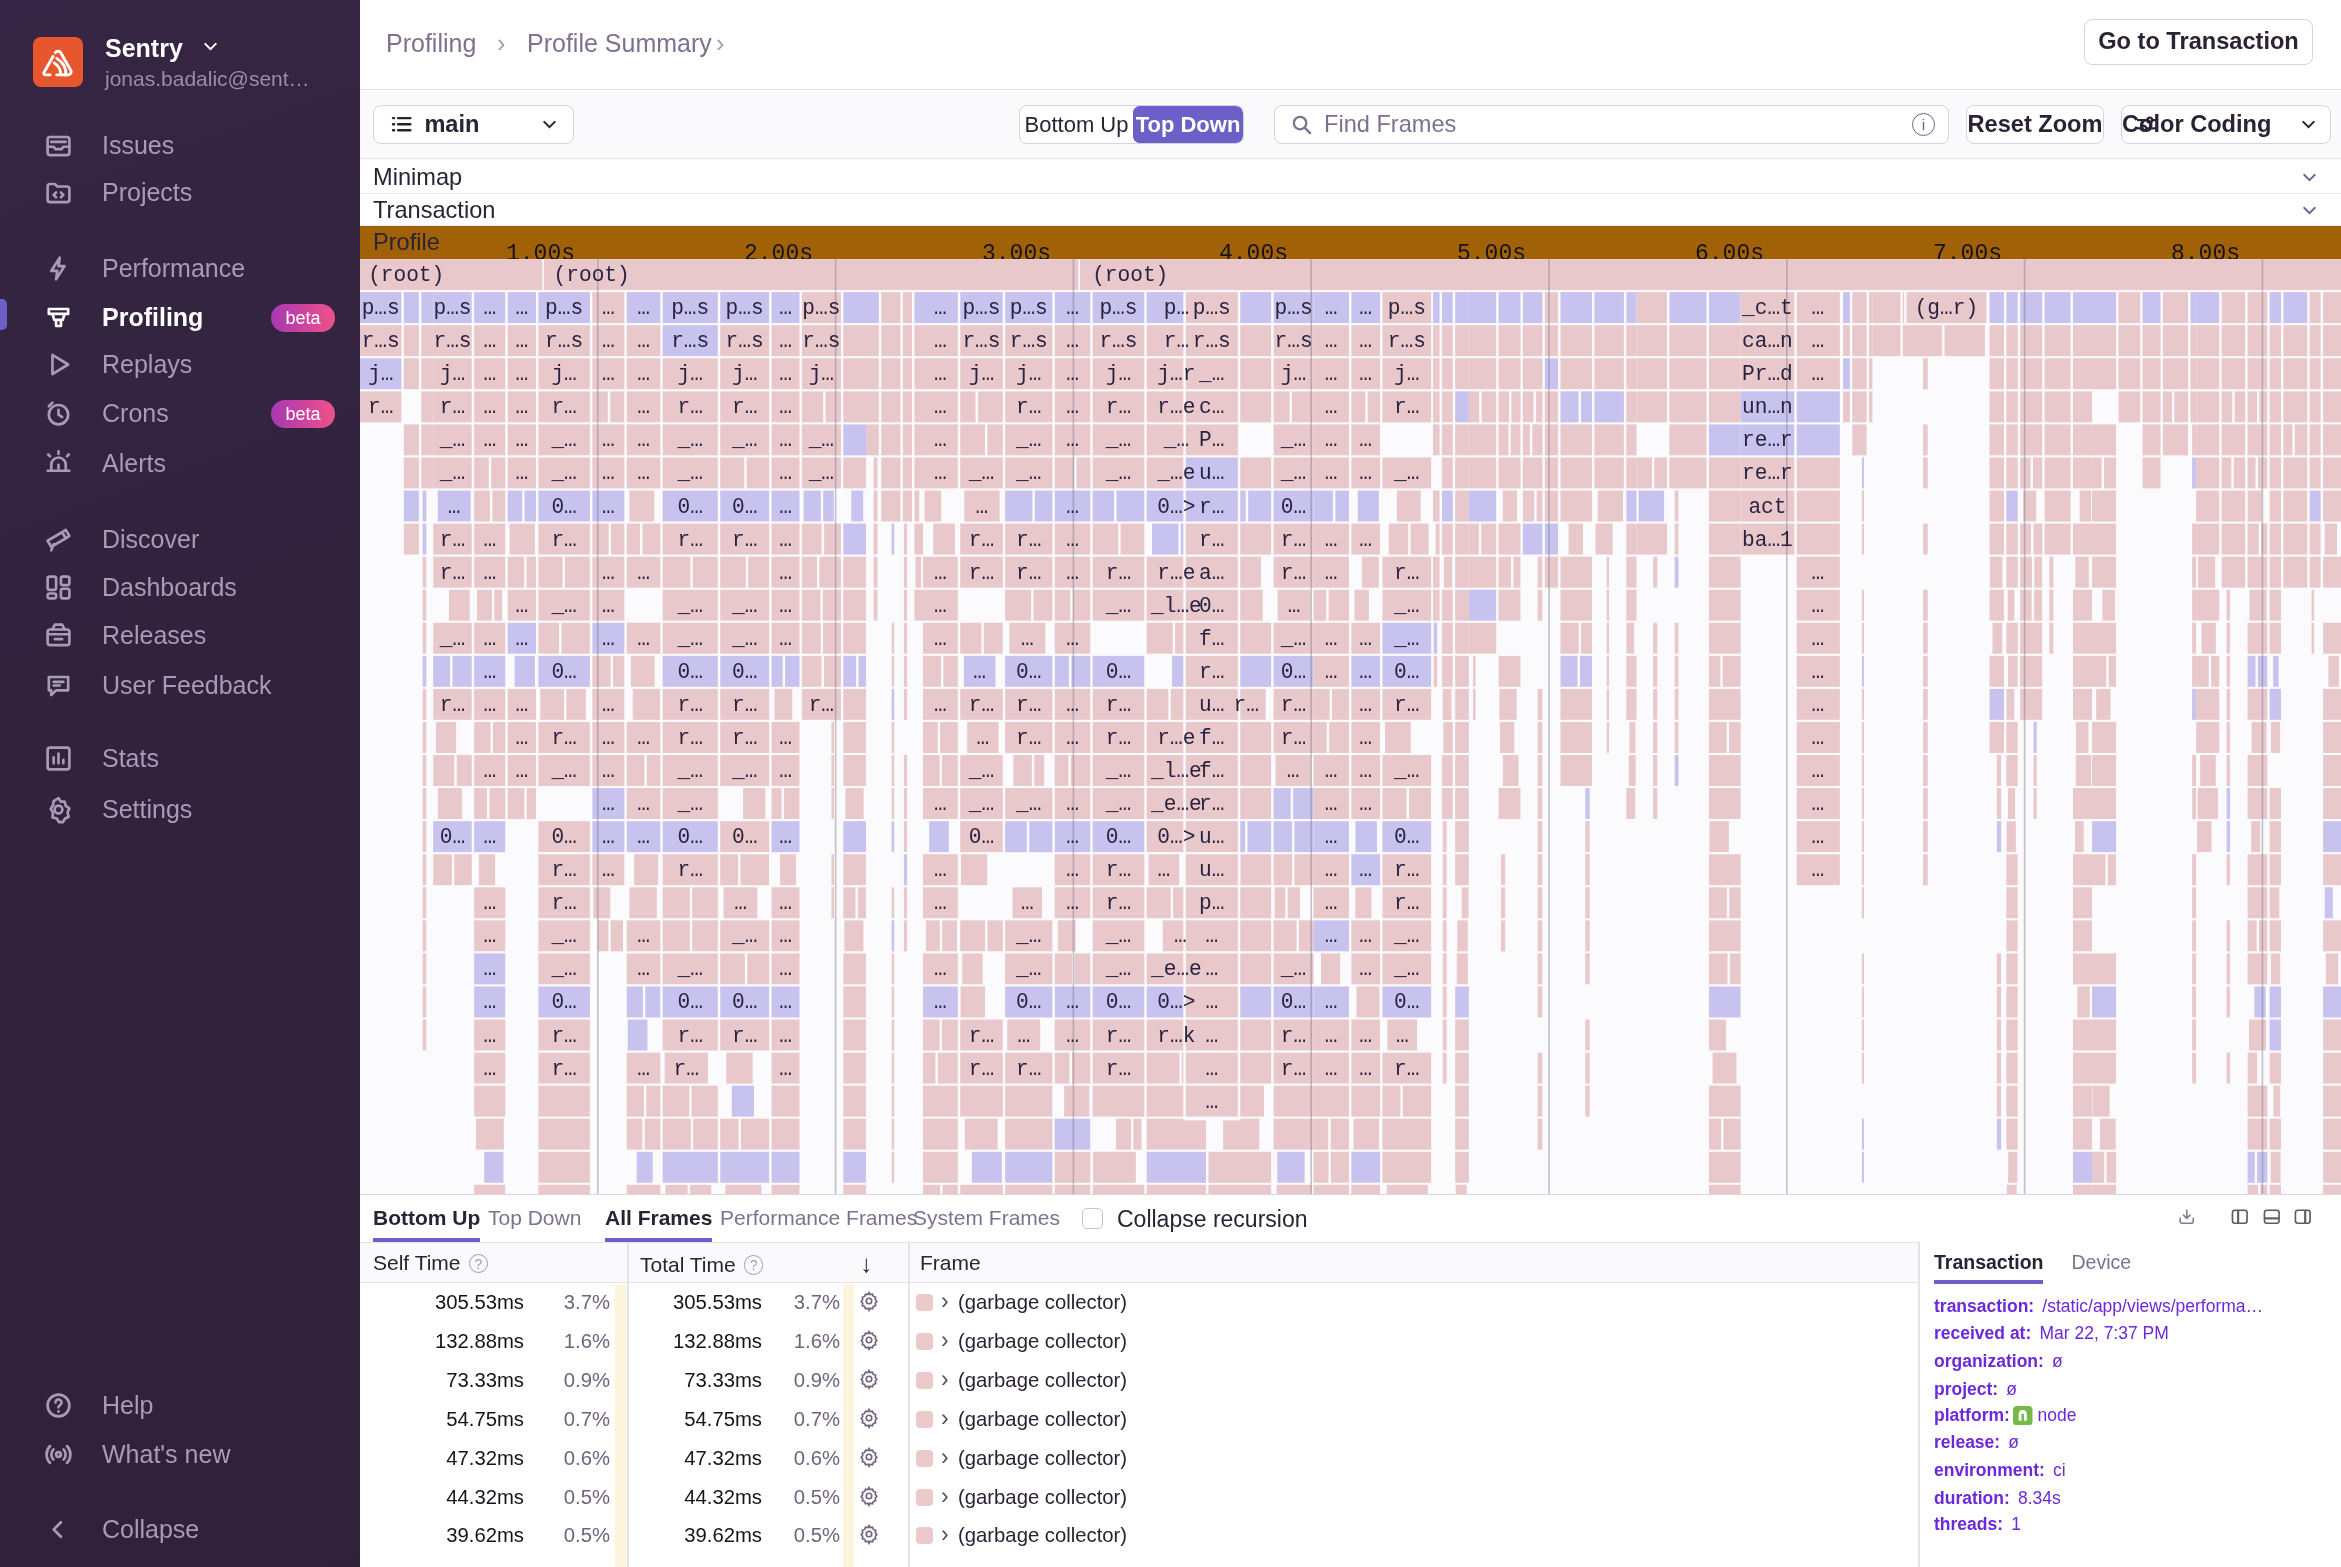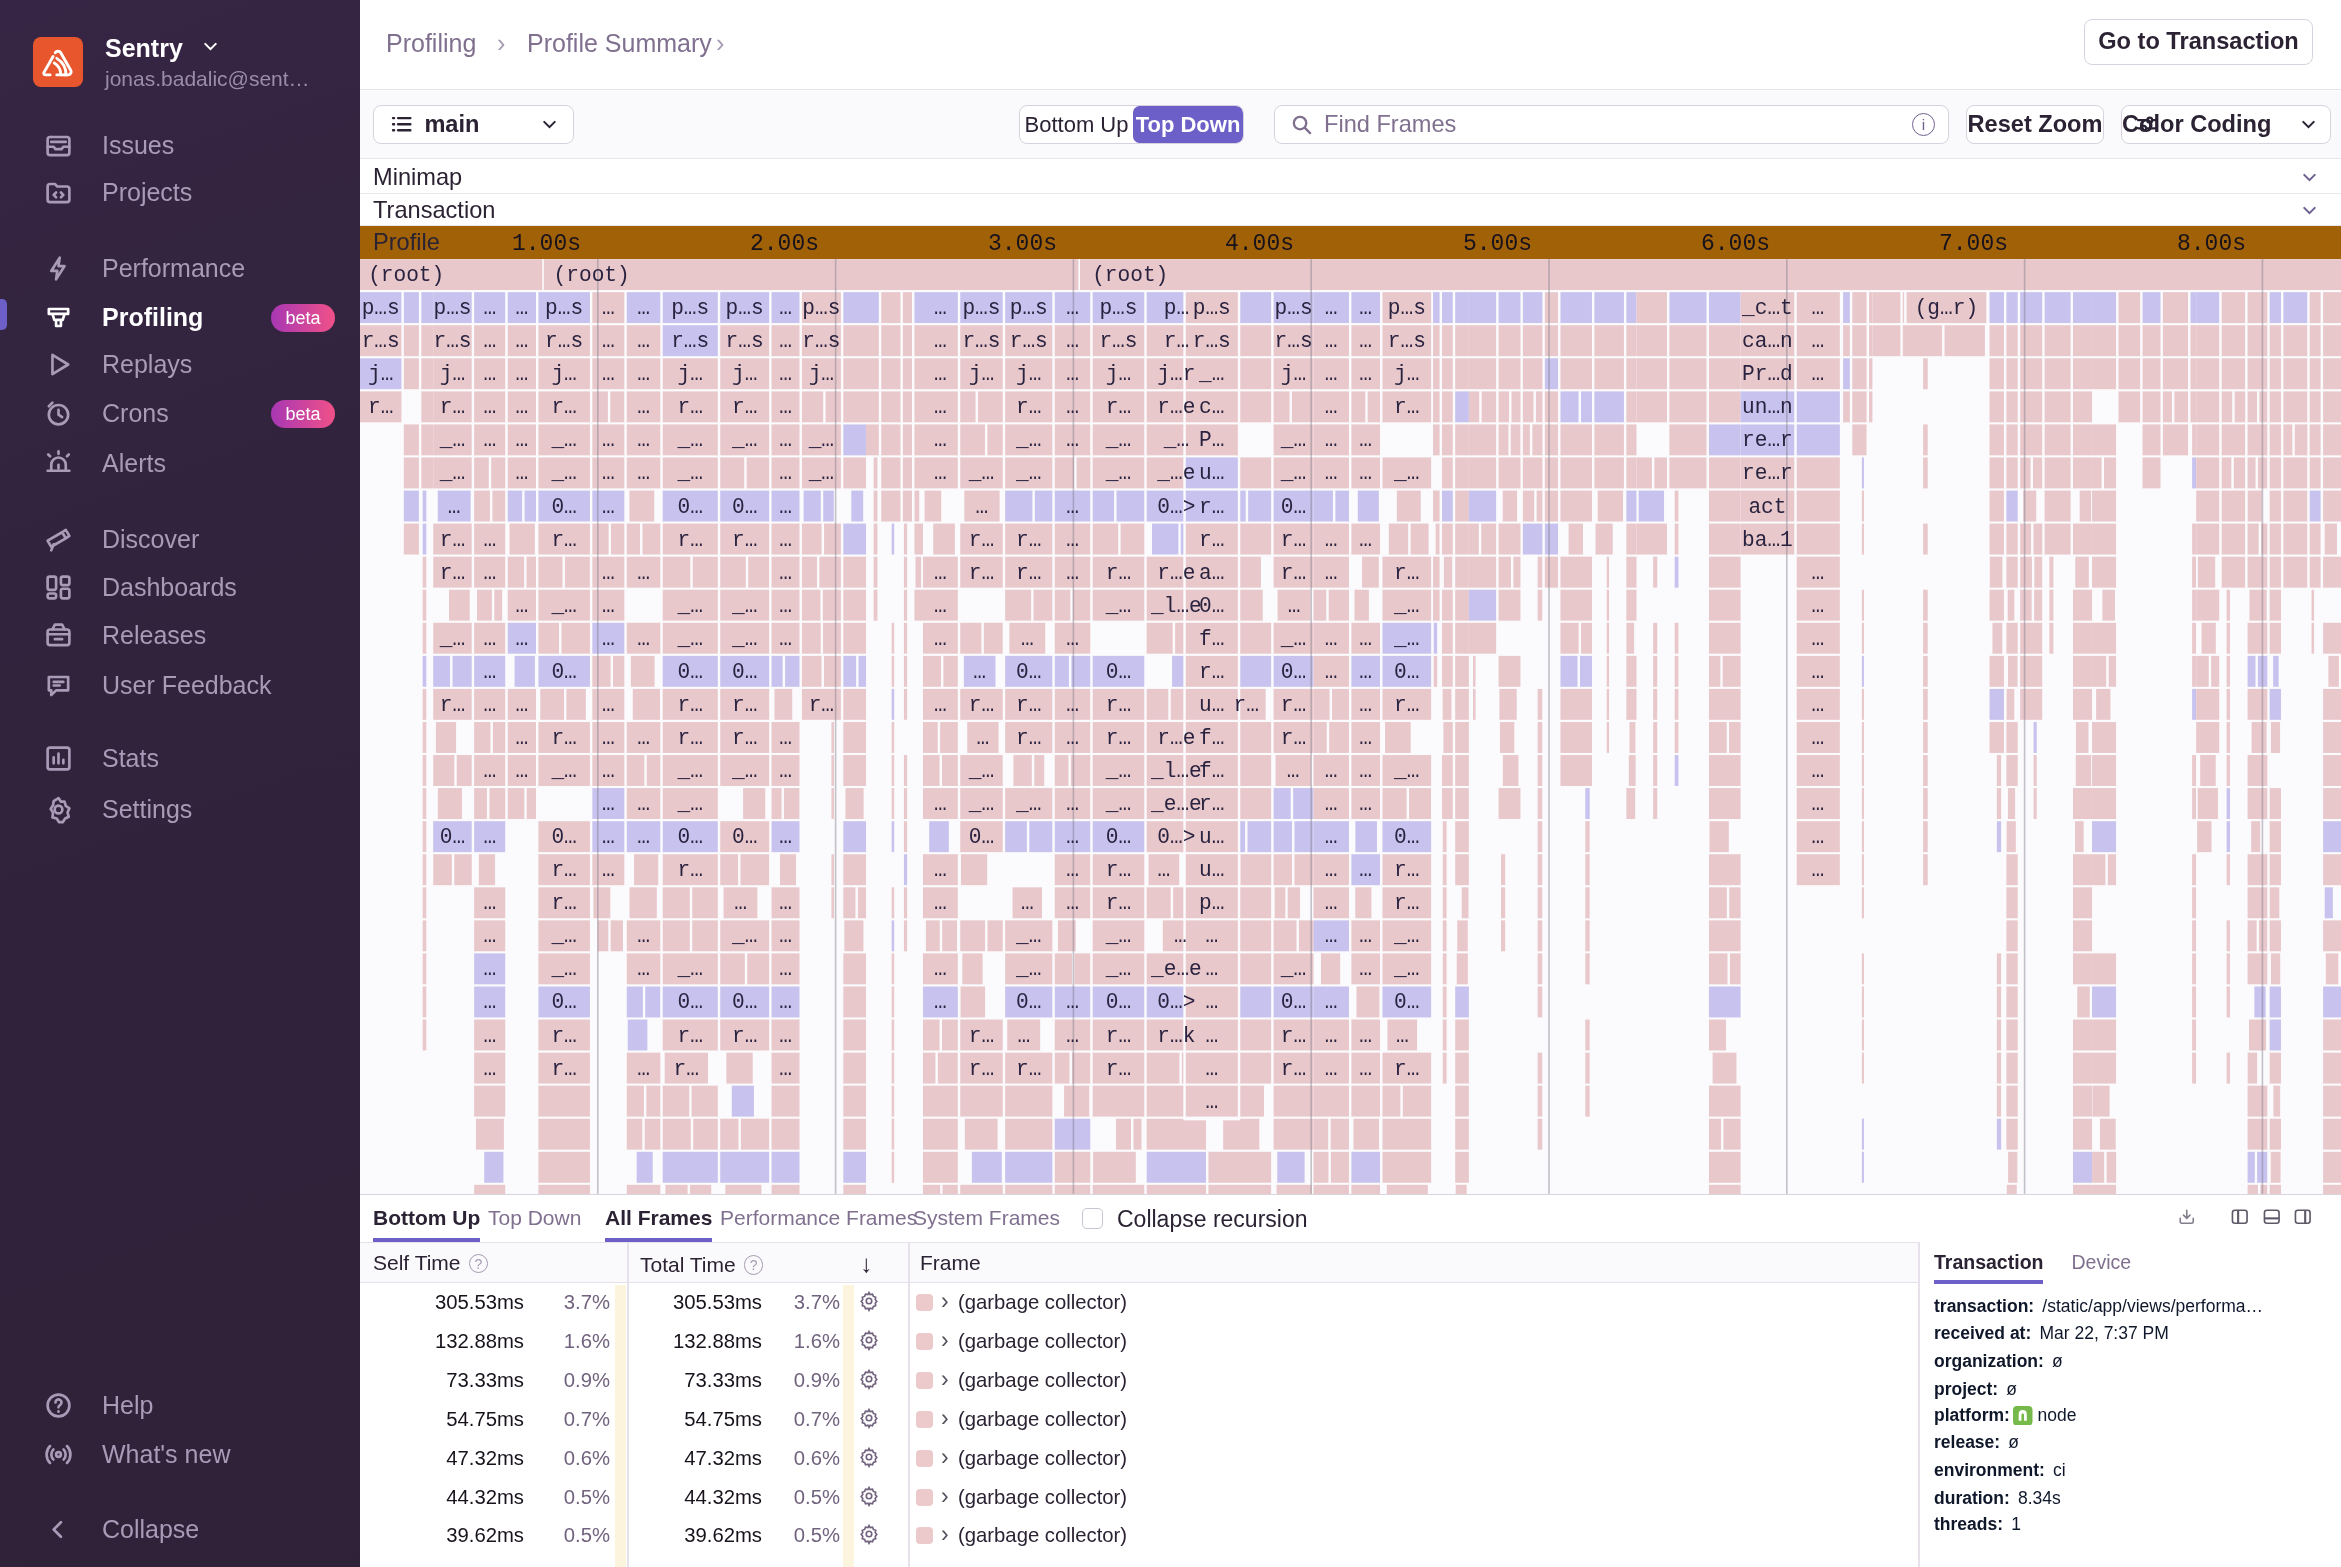--- a/index.html
+++ b/index.html
@@ -39,21 +39,21 @@
 #updown .on{background:#6c5fc7;color:#fff;font-weight:bold;border-radius:6.5px}
 #find{left:914px;width:675px;border:1.6px solid #d8d2de;background:#fff;color:#80708f;padding-left:49px}
 #resetzoom{left:1606px;width:138px;border:1.6px solid #d8d2de;background:#fff;font-weight:bold;justify-content:center}
 #colorcoding{left:1761px;width:210px;border:1.6px solid #d8d2de;background:#fff;font-weight:bold;}
 
 .colrow{position:absolute;left:360px;width:1981px;background:#fff;border-bottom:1.6px solid #eae6ee;
 font-size:23.6px;color:#2b2233;display:flex;align-items:center;padding-left:13px}
 .colrow .chevr{position:absolute;right:21px}
 #axisrow{position:absolute;left:360px;top:226px;width:1981px;height:33px;background:#a16207;
 font-family:"Liberation Mono",monospace;font-size:23px;color:#18121c}
-#axisrow .tick{position:absolute;top:5px;width:81px;text-align:center}
+#axisrow .tick{position:absolute;top:15px;width:81px;text-align:left}
 #proflabel{position:absolute;left:13px;top:3.3px;font-family:"Liberation Sans",sans-serif;font-size:23.6px;color:#2b2233}
 
 #flamewrap{position:absolute;left:360px;top:259px;width:1981px;height:935px;background:#fbfafc}
 
 #bottom{position:absolute;left:360px;top:1194px;width:1981px;height:374px;background:#fff;border-top:1.6px solid #d9d4de}
 .tab{position:absolute;top:11.4px;font-size:21px;color:#80708f;white-space:nowrap}
 .tab.on{color:#2b2233;font-weight:bold;border-bottom:4.1px solid #6c5fc7;padding-bottom:7.3px}
 #cbox{position:absolute;left:722px;top:13px;width:21px;height:21px;border:1.6px solid #c9c2d1;border-radius:4.9px;background:#fff}
 #cblabel{position:absolute;left:757px;top:11.4px;font-size:23px;color:#2b2233}
 .bicon{position:absolute;top:12.2px}
@@ -67,21 +67,21 @@
 .pct{position:absolute;top:8.1px;text-align:right;color:#71627e}
 .gear{position:absolute;top:7.3px}
 .fsq{position:absolute;top:10.6px;width:17px;height:17px;background:#ecc9cb;border-radius:4.1px}
 .fchev{position:absolute;top:4.9px;color:#56505e;font-size:23px}
 .fname{position:absolute;top:8.1px;color:#2b2233}
 .ystrip{position:absolute;top:90px;bottom:0;width:10.6px;background:#fcf4dc}
 
 #dtabs{position:absolute;left:1934px;top:1251px;font-size:19.5px}
 #dtabs b{color:#2b2233;border-bottom:4.1px solid #6c5fc7;padding-bottom:6.5px}
 #dtabs span{color:#80708f;margin-left:28px}
-.detline{position:absolute;left:1934px;font-size:17.5px;color:#0f172a;white-space:nowrap}
+.detline{position:absolute;left:1934px;font-size:17.5px;color:#6d28d9;white-space:nowrap}
 .detline b{margin-right:3.3px}
 .nodeicon{display:inline-block;vertical-align:-4.1px}
 </style></head>
 <body>
 <div id="page">
 <div id="sidebar">
   <div id="logo"><svg width="50" height="50" viewBox="0 0 62 62">
 <rect width="62" height="62" rx="10" fill="#e8562e"></rect>
 <g fill="none" stroke="#fff" stroke-width="3.6" stroke-linecap="round">
 <path d="M27.6 19.6 a3.9 3.9 0 016.8 0 L46.8 41.2 a3.9 3.9 0 01-3.4 5.8 h-4.9"></path>

